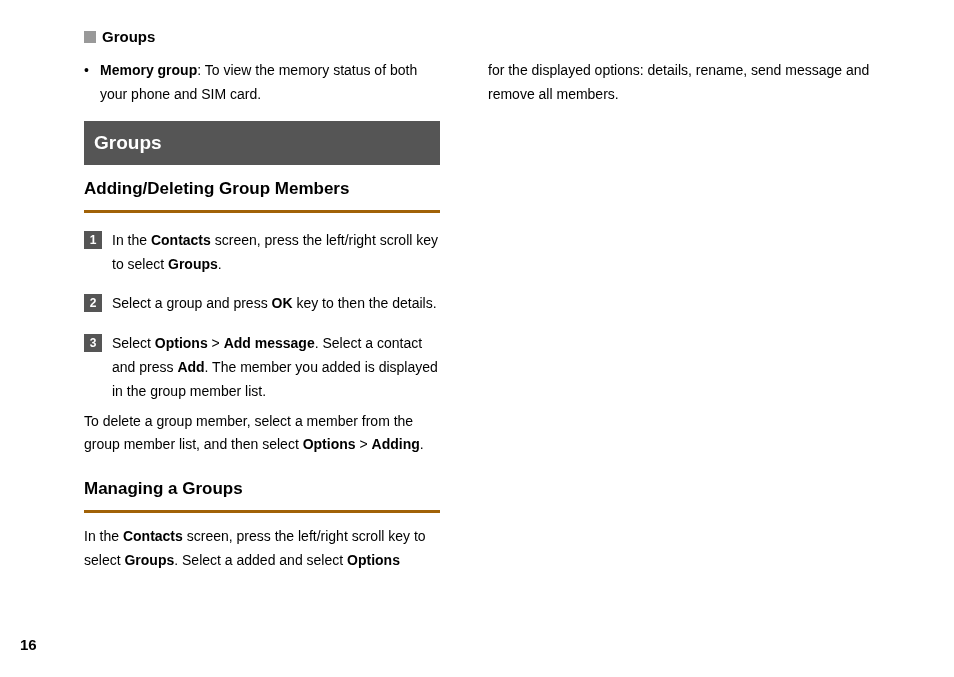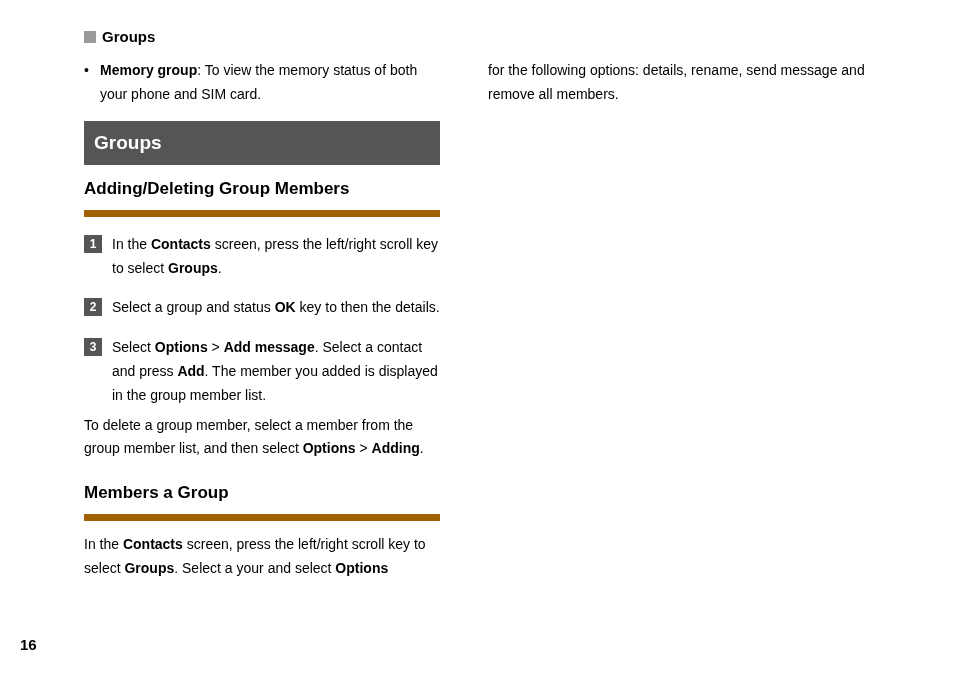--- a/index.html
+++ b/index.html
@@ -68,21 +68,21 @@
     margin-left: 34px;
     width: 356px;
     box-sizing: border-box;
   }
   .sub-heading {
     font-size: 17px;
     font-weight: bold;
     margin-left: 34px;
     margin-top: 10px;
     padding-bottom: 6px;
-    border-bottom: 7px solid #a16207;
+    border-bottom: 3px solid #a16207;
     width: 356px;
     box-sizing: border-box;
   }
   .num-row {
     display: flex;
     margin-left: 34px;
     margin-top: 16px;
   }
   .num-badge {
     flex: 0 0 auto;
@@ -142,43 +142,43 @@
       <div class="num-row">
         <div class="num-badge">1</div>
         <div class="num-body">
           <span>In the </span><b>Contacts</b><span> screen, press the left/right scroll key to select </span><b>Groups</b><span>.</span>
         </div>
       </div>
 
       <div class="num-row">
         <div class="num-badge">2</div>
         <div class="num-body">
-          <span>Select a group and status </span><b>OK</b><span> key to then the details.</span>
+          <span>Select a group and press </span><b>OK</b><span> key to then the details.</span>
         </div>
       </div>
 
       <div class="num-row">
         <div class="num-badge">3</div>
         <div class="num-body">
           <span>Select </span><b>Options</b><span> &gt; </span><b>Add message</b><span>. Select a contact and press </span><b>Add</b><span>. The member you added is displayed in the group member list.</span>
         </div>
       </div>
 
       <div class="para">
         <span>To delete a group member, select a member from the group member list, and then select </span><b>Options</b><span> &gt; </span><b>Adding</b><span>.</span>
       </div>
 
-      <div class="sub-heading" style="margin-top:18px;">Members a Group</div>
+      <div class="sub-heading" style="margin-top:18px;">Managing a Groups</div>
 
       <div class="para" style="margin-top:12px;">
-        <span>In the </span><b>Contacts</b><span> screen, press the left/right scroll key to select </span><b>Groups</b><span>. Select a your and select </span><b>Options</b>
+        <span>In the </span><b>Contacts</b><span> screen, press the left/right scroll key to select </span><b>Groups</b><span>. Select a added and select </span><b>Options</b>
       </div>
 
     </div>
 
     <div class="col">
-      <div>for the following options: details, rename, send message and remove all members.</div>
+      <div>for the displayed options: details, rename, send message and remove all members.</div>
     </div>
 
   </div>
 
   <div class="page-number">16</div>
 </div>
 
 </body></html>

